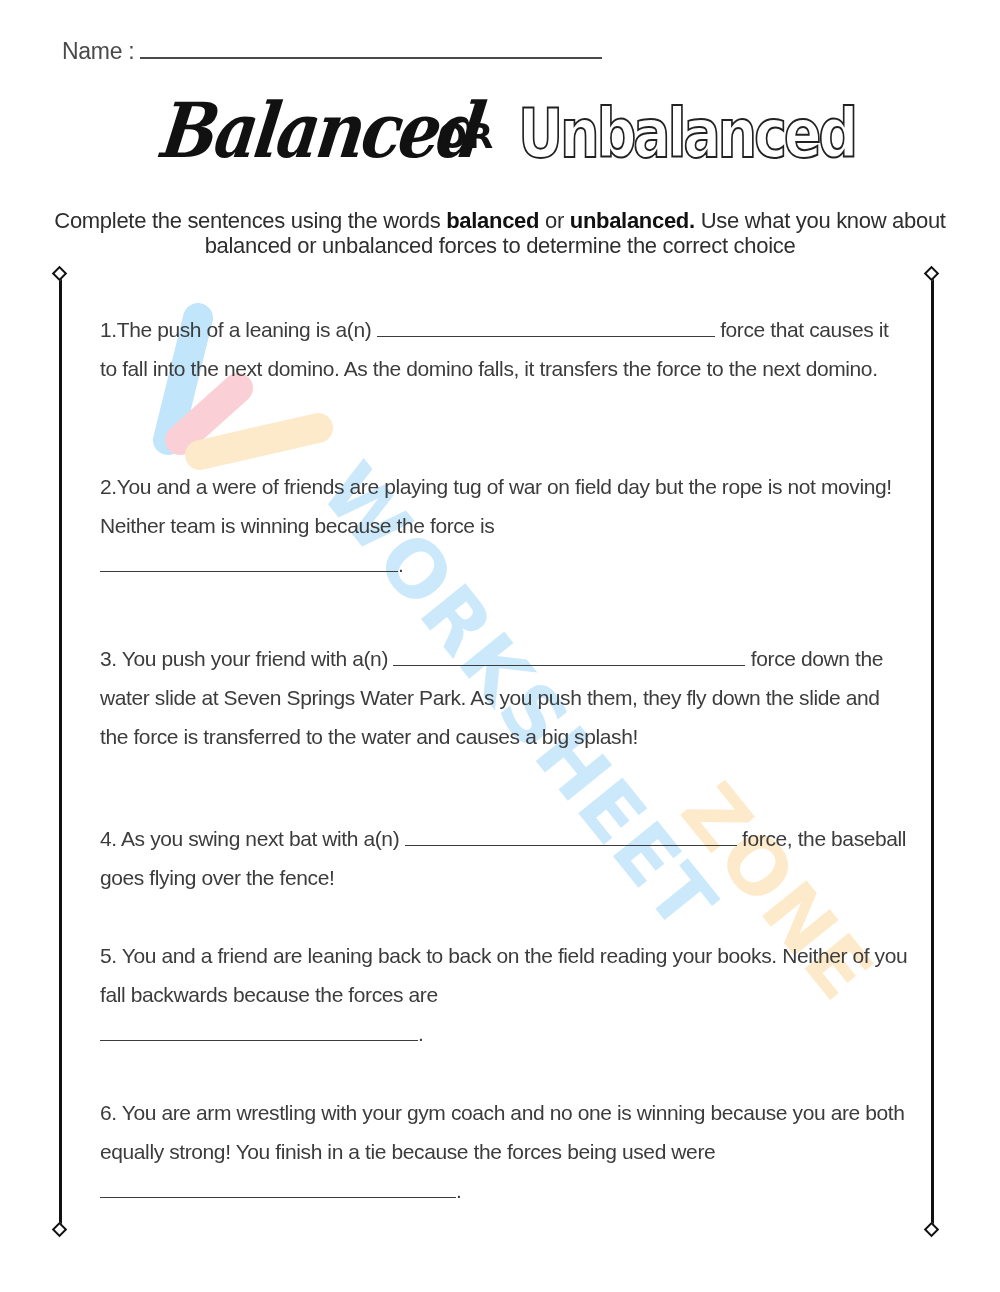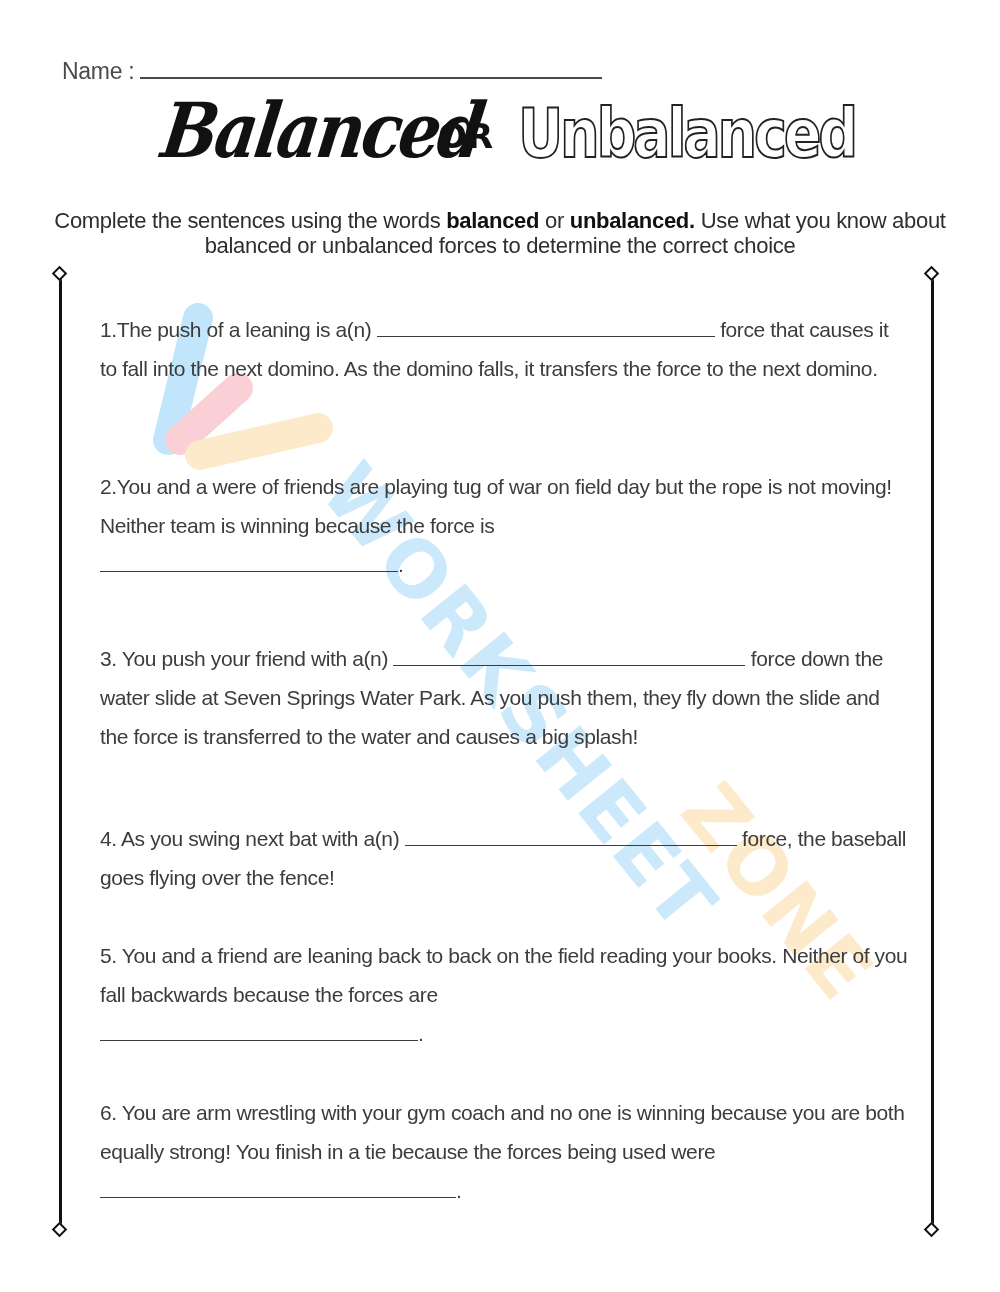--- a/index.html
+++ b/index.html
@@ -5,21 +5,21 @@
     html, body { margin: 0; padding: 0; background: #ffffff; }
     body {
       width: 1000px; height: 1292px; position: relative; overflow: hidden;
       font-family: "Liberation Sans", "DejaVu Sans", sans-serif;
       color: #3a3a3a;
     }
     .name-row {
       position: absolute; top: 38px; left: 62px; right: 80px; height: 36px;
       font-size: 23px; color: #4a4a4a; letter-spacing: -0.3px;
     }
-    .name-row .name { position: absolute; left: 0; top: 0; margin-top: 20px; }
+    .name-row .name { position: absolute; left: 0; top: 0; }
     .name-row .date { position: absolute; left: 621px; top: 0; }
     .blank {
       display: inline-block; border-bottom: 2px solid #4a4a4a;
       vertical-align: baseline; height: 18px; margin-left: 6px;
     }
     .title {
       position: absolute; top: 92px; left: 0; width: 1000px; height: 95px;
       text-align: center;
     }
     .title .balanced {

